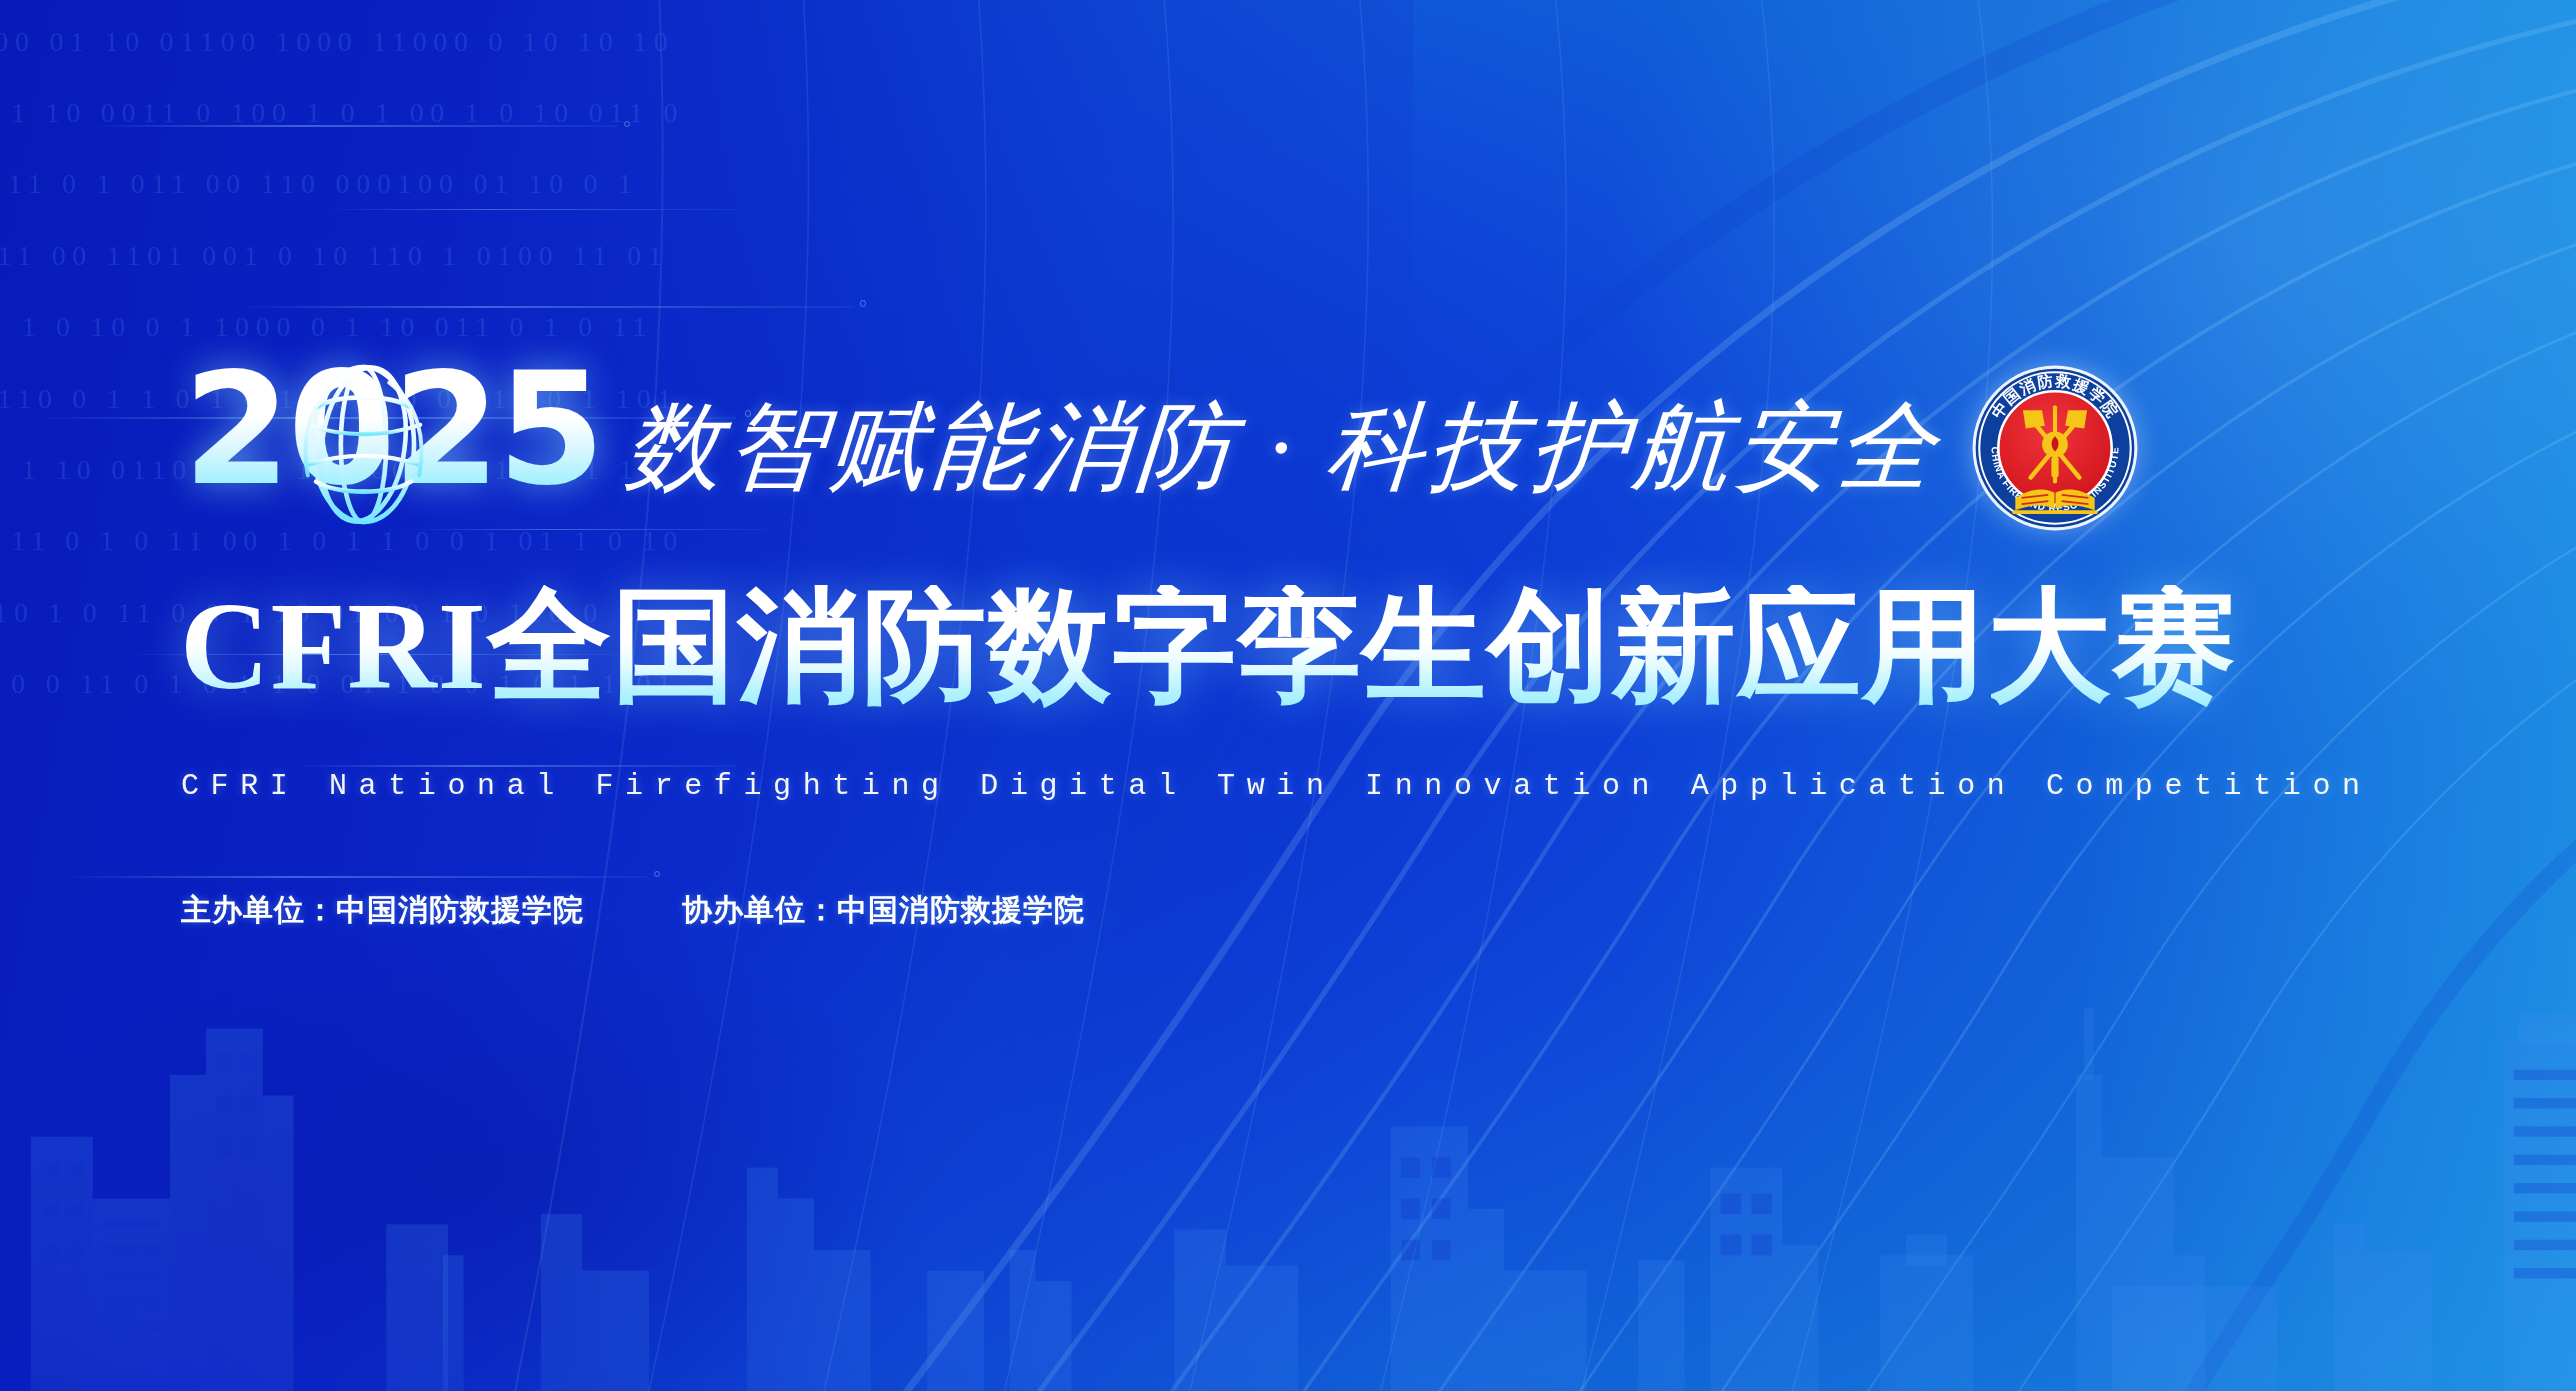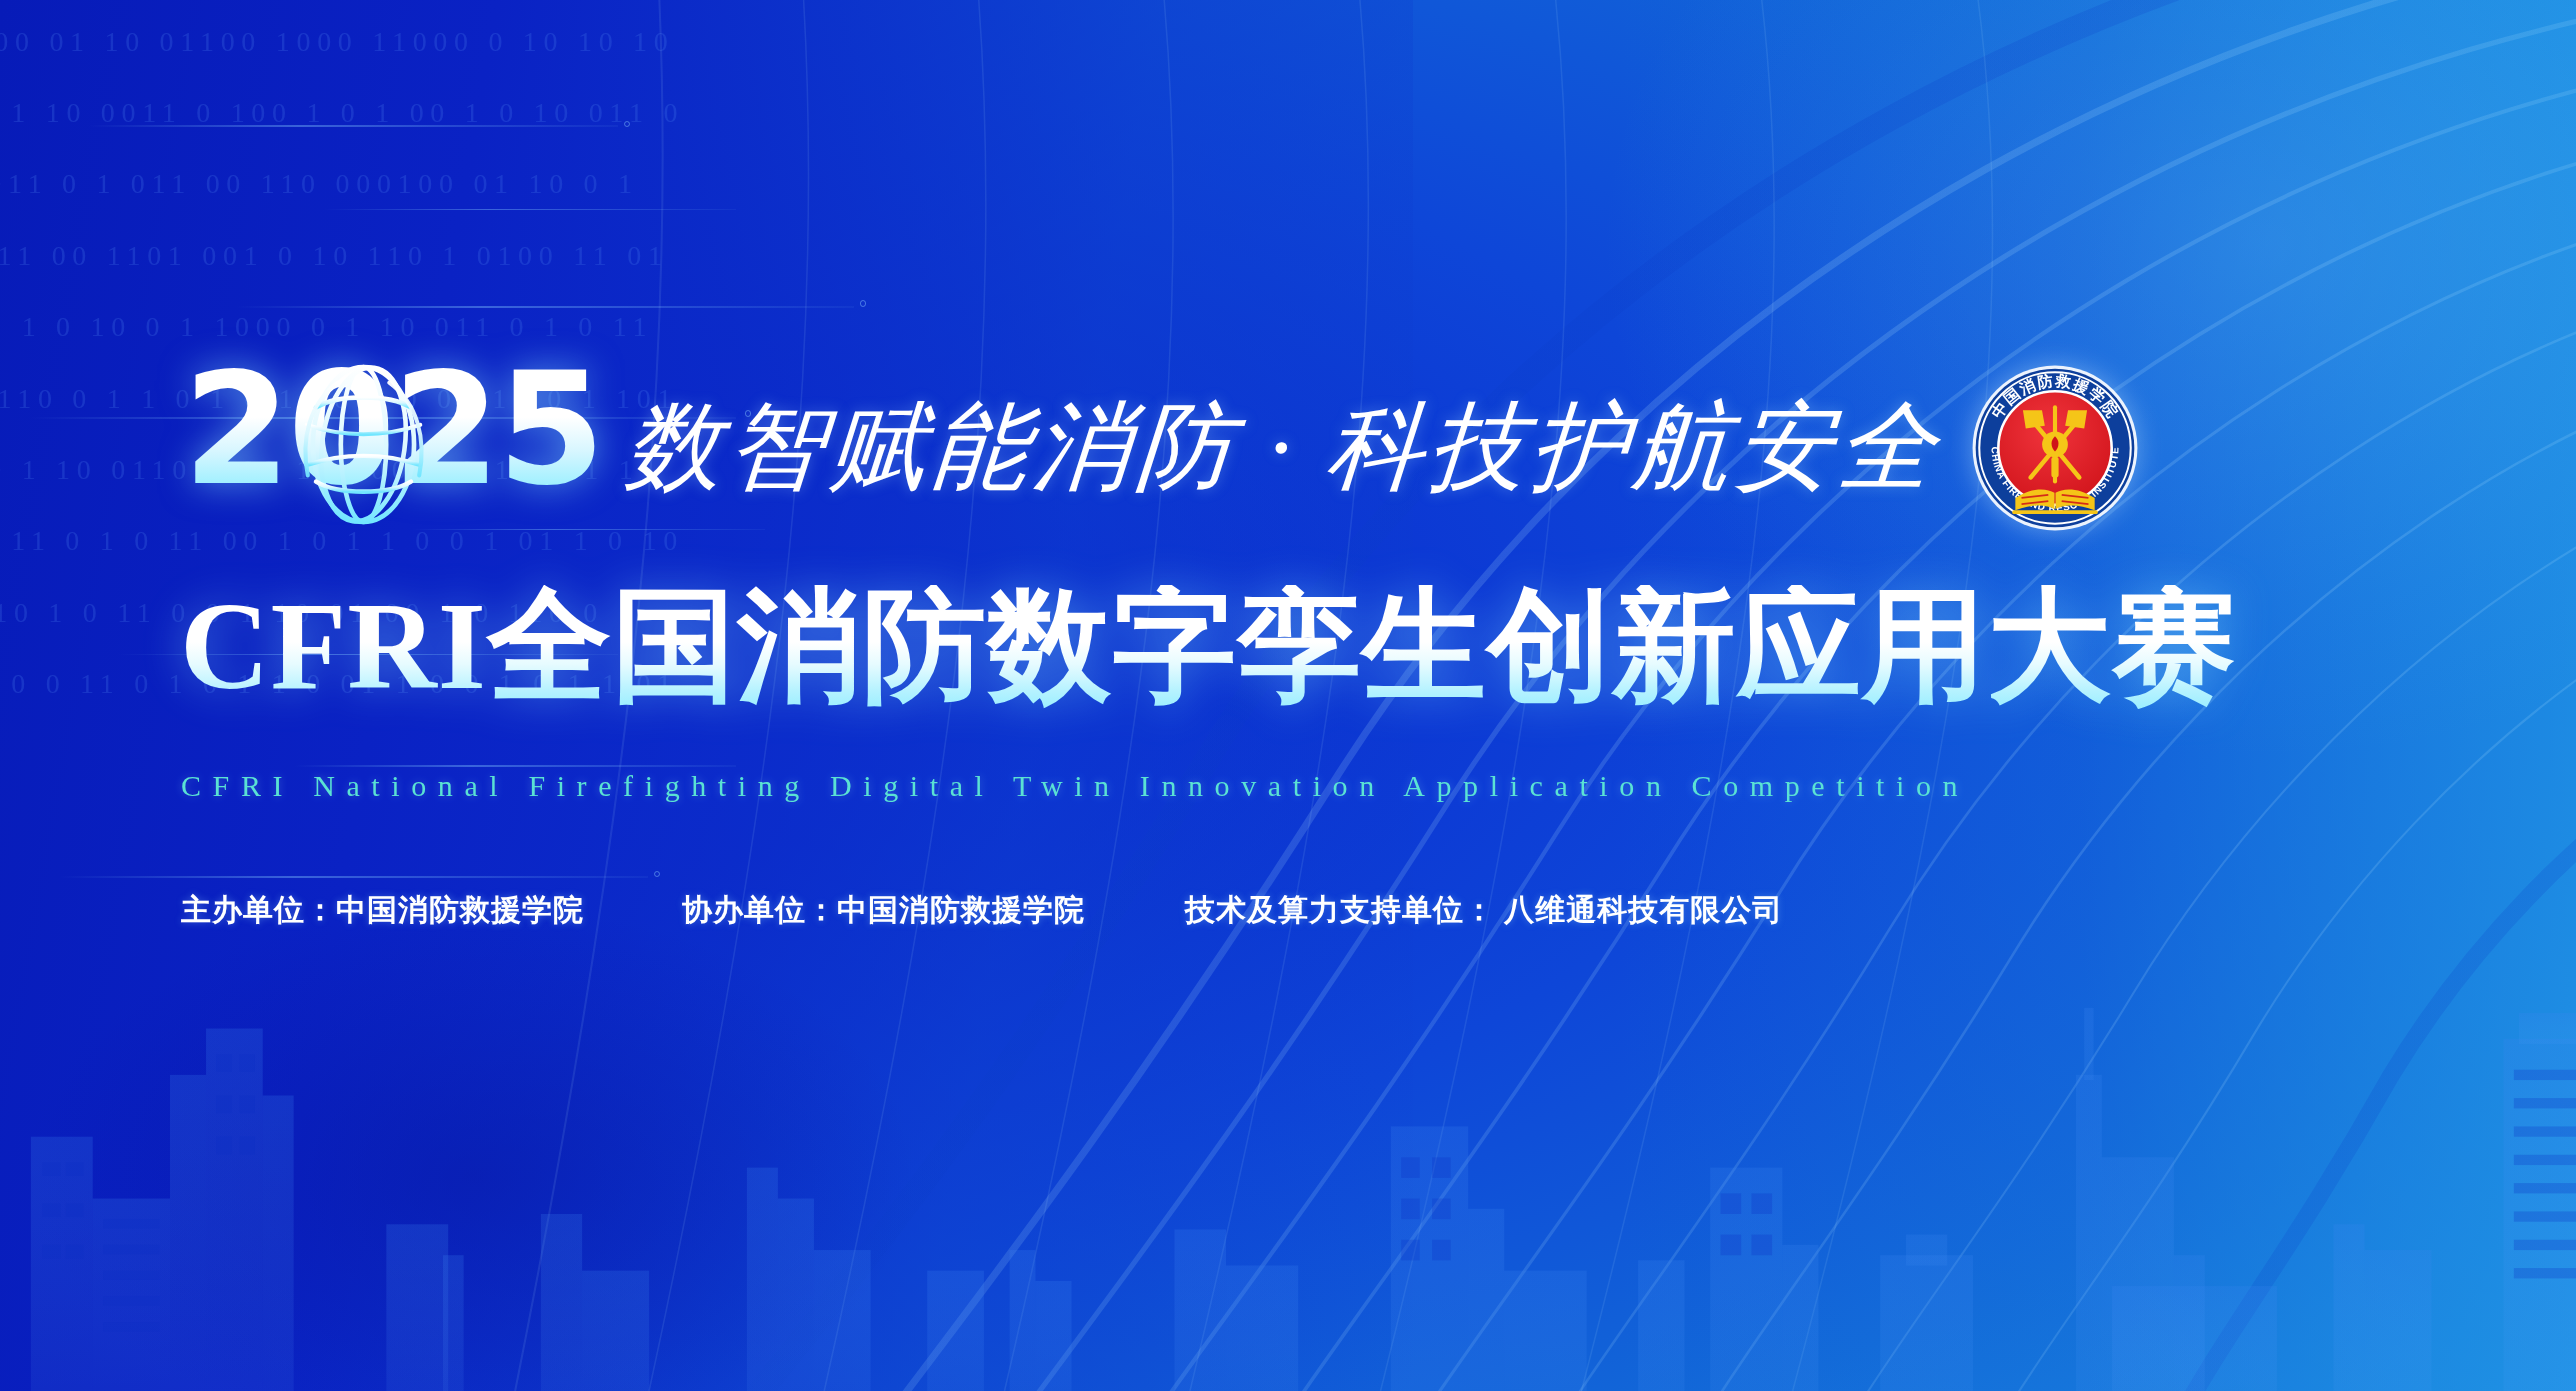--- a/index.html
+++ b/index.html
@@ -131,25 +131,25 @@
     white-space:nowrap;
     background:linear-gradient(180deg,#ffffff 0%,#ffffff 46%,#e6fbff 64%,#b4f2ff 86%,#9aeeff 100%);
     -webkit-background-clip:text;background-clip:text;
     color:transparent;-webkit-text-fill-color:transparent;
     filter:drop-shadow(0 0 20.6px rgba(130,220,255,0.45));
   }
 
   
   .subtitle{
     position:absolute;left:181px;top:769px;
-    font-family:Liberation Serif, serif;
+    font-family:Liberation Mono, monospace;
     font-weight:400;
     font-size:30px;
     letter-spacing:11.6px;
-    color:#5eead4;
+    color:#ffffff;
     white-space:nowrap;
     opacity:0.96;
     text-shadow:0 0 8.2px rgba(150,215,255,0.35);
   }
 
   
   .orgs{
     position:absolute;left:181px;top:890px;
     display:flex;align-items:baseline;
     white-space:nowrap;
@@ -421,18 +421,17 @@
 
     <div class="headline">CFRI全国消防数字孪生创新应用大赛</div>
 
     <div class="subtitle">CFRI National Firefighting Digital Twin Innovation Application Competition</div>
 
     <div class="orgs">
       <span class="org-item">主办单位：中国消防救援学院</span>
       <span class="gap1"></span>
       <span class="org-item">协办单位：中国消防救援学院</span>
       <span class="gap2"></span>
-      <span class="org-item">技术及算力支持单位： 八维通科技有限公司</span>
     </div>
 
   </div>
 </div>
 
 
 </body></html>

